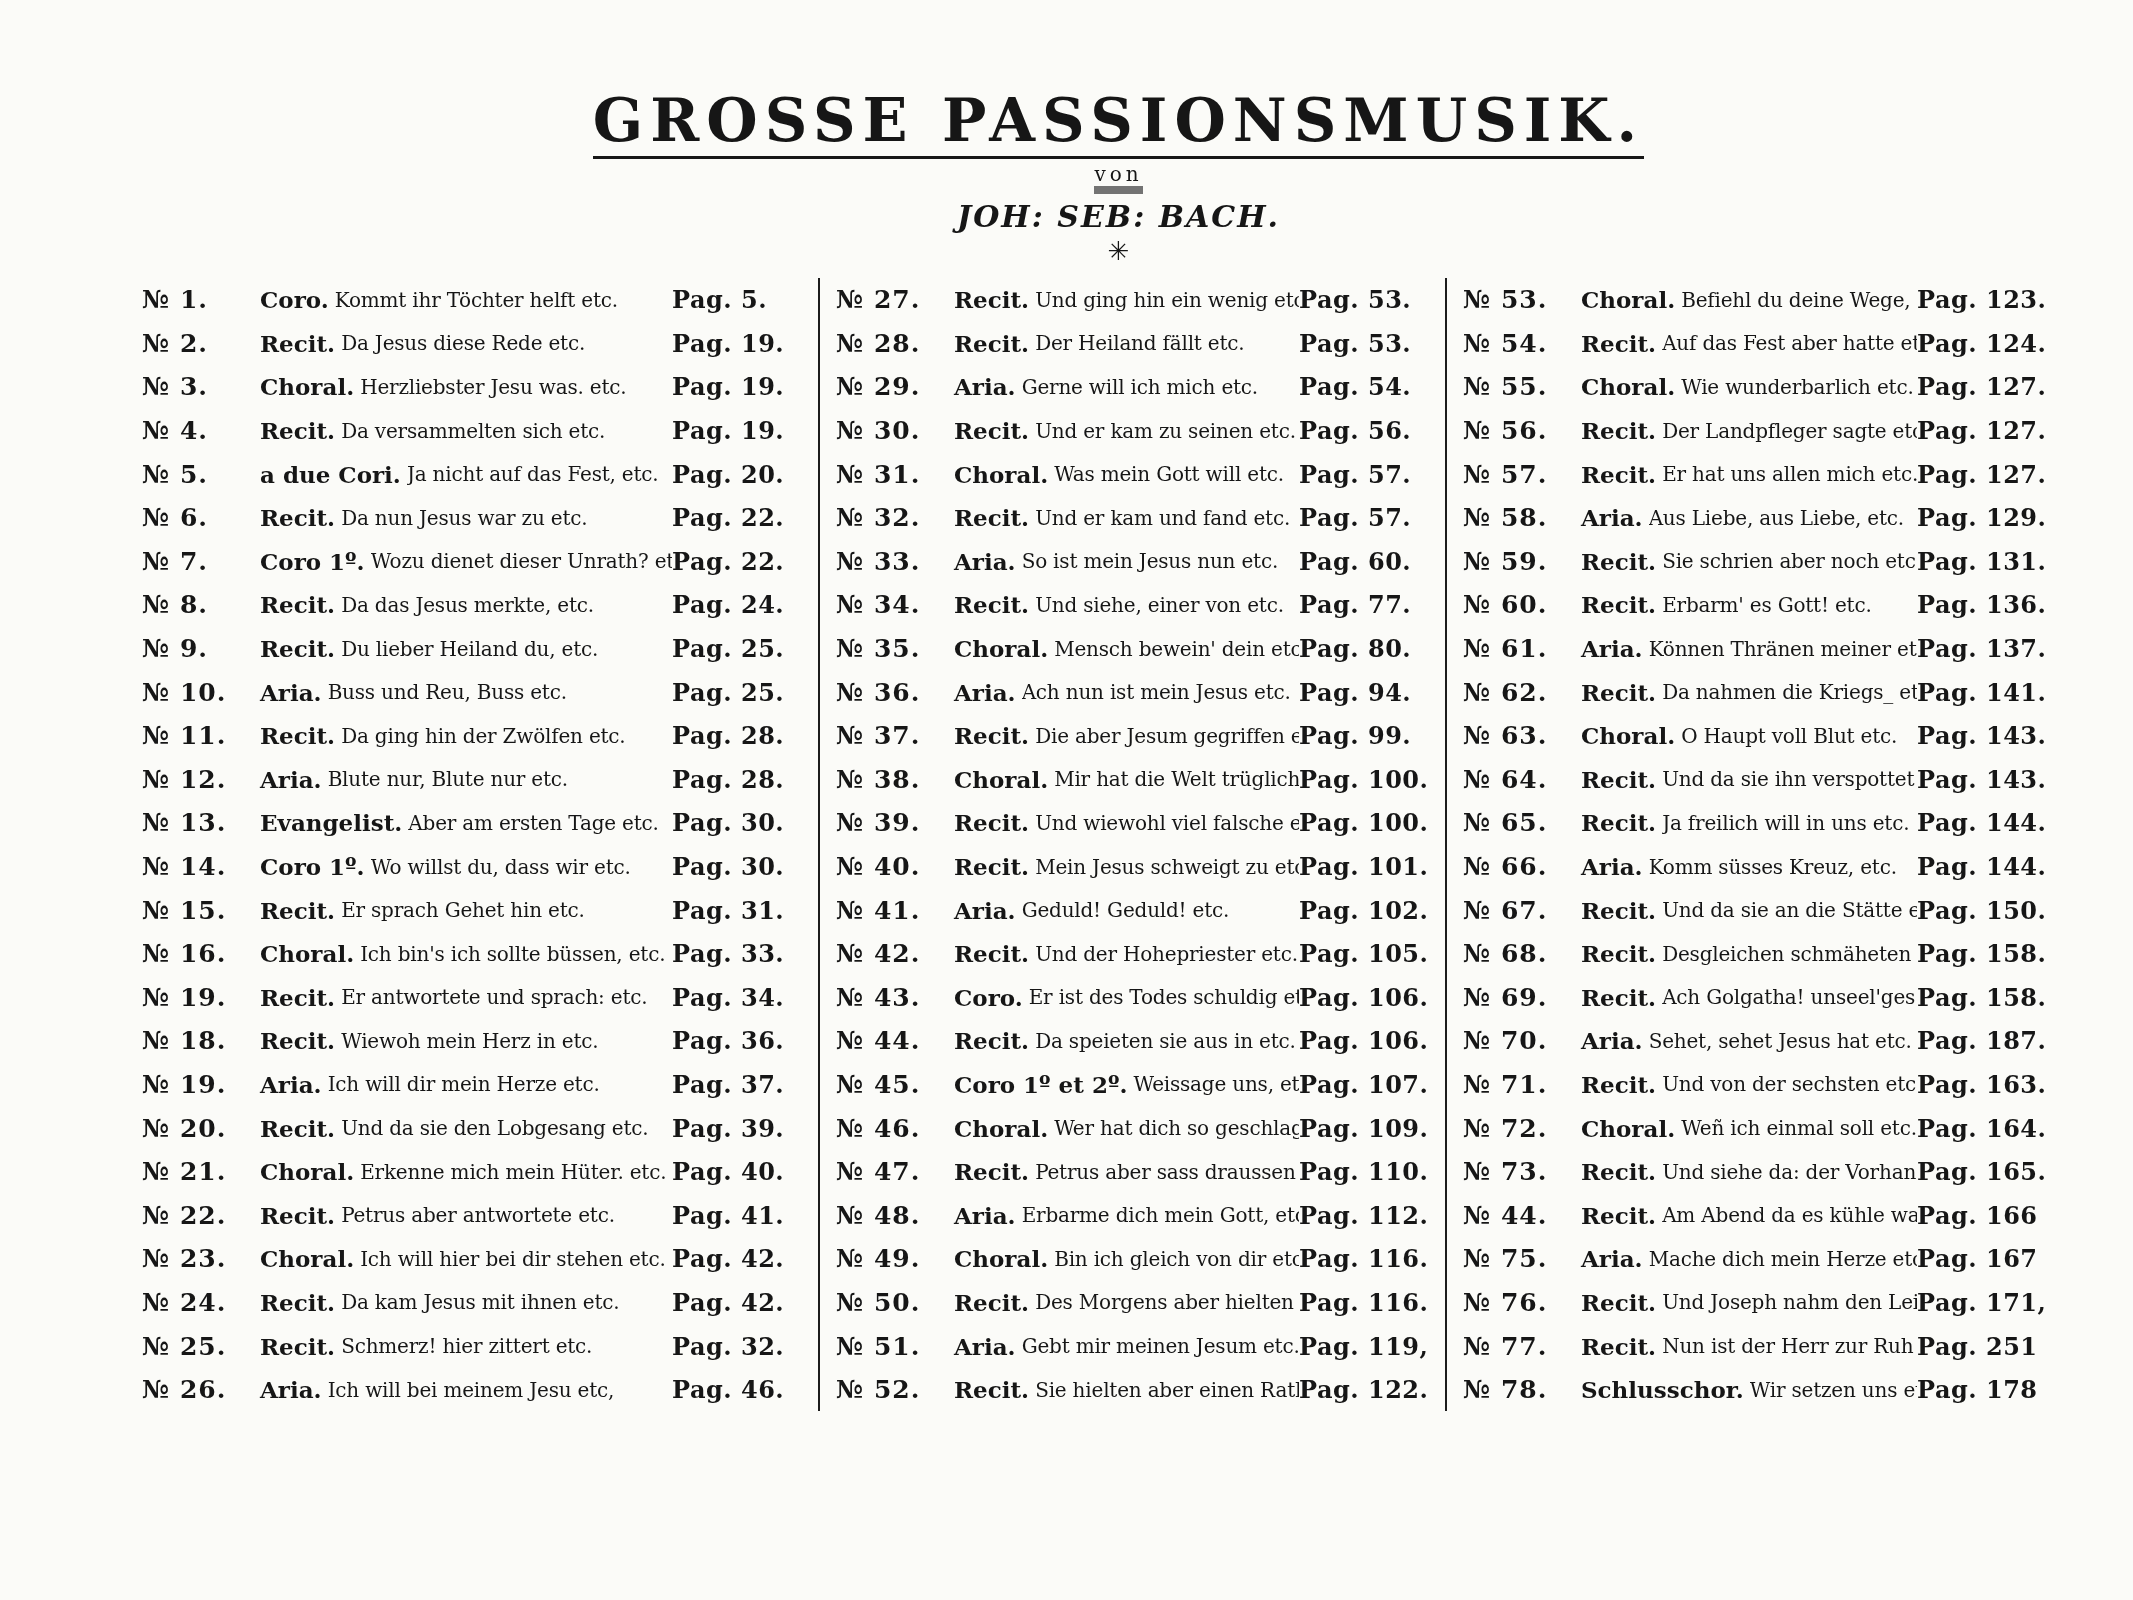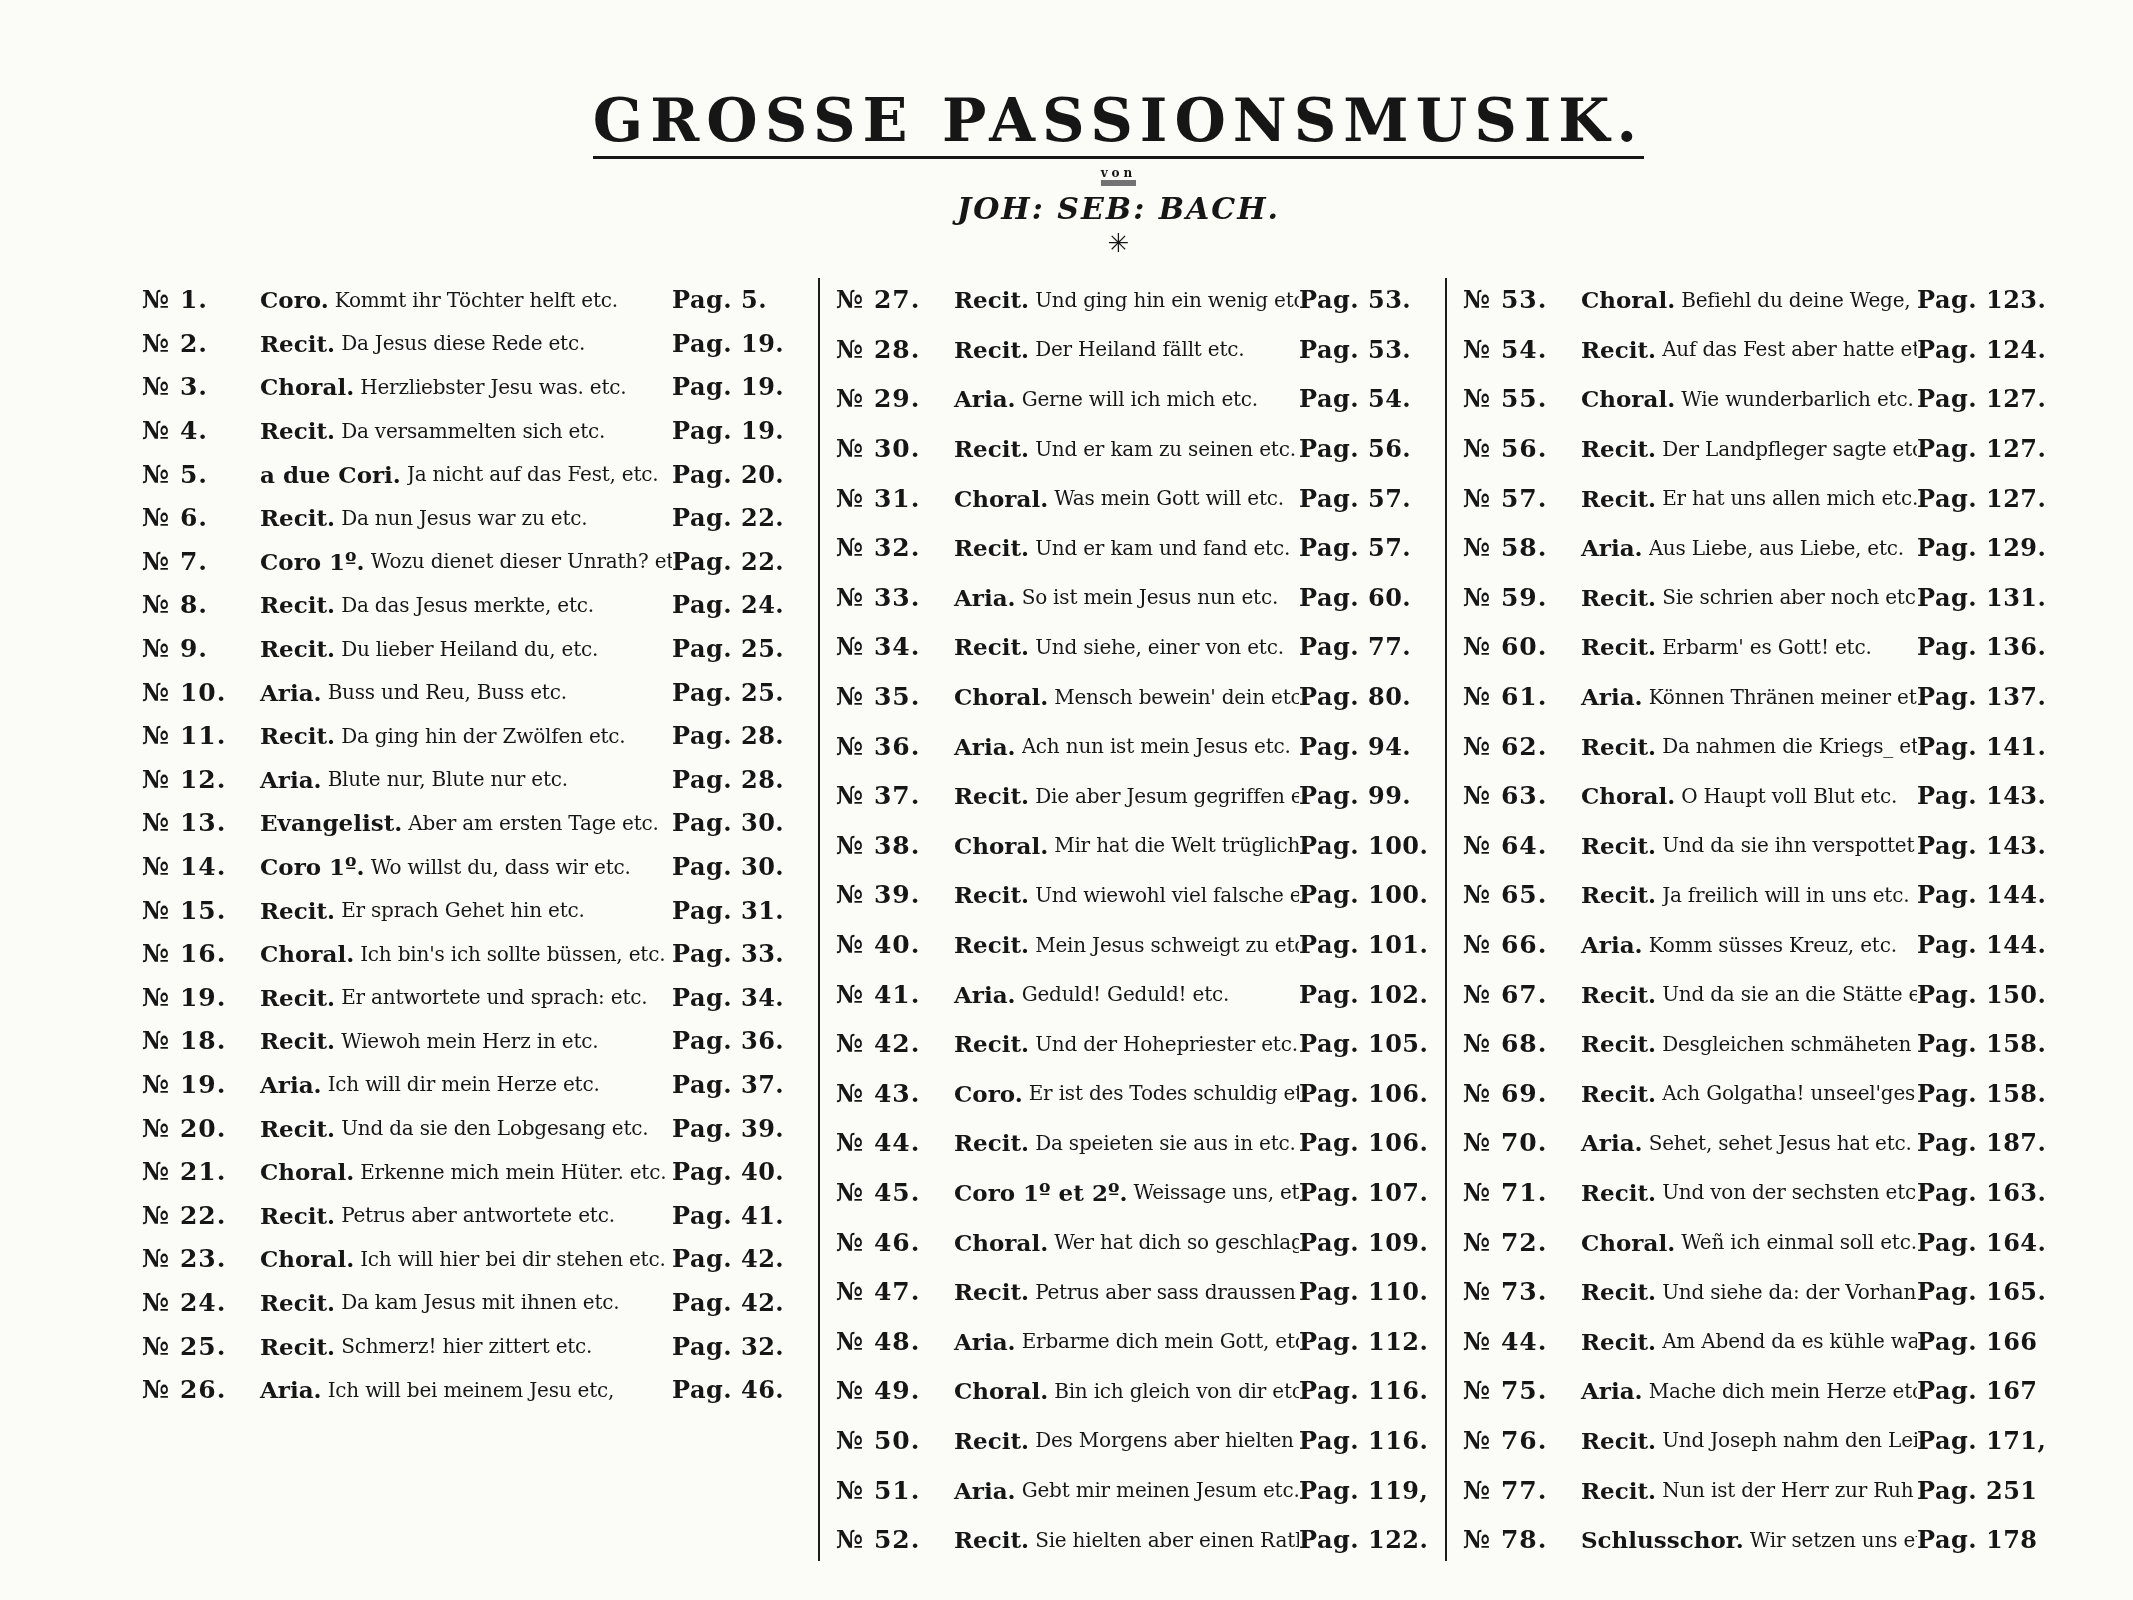--- a/index.html
+++ b/index.html
@@ -23,38 +23,38 @@
     letter-spacing:7px;
     border-bottom:3px solid #171717;
     padding-bottom:1px;
     white-space:nowrap;
   }
   .von{
     margin-top:3px;
   }
   .von span{
     display:inline-block;
-    font-size:12px;font-weight:bold;letter-spacing:4px;
-    border-bottom:6px solid #737373;
+    font-size:20px;font-weight:normal;letter-spacing:4px;
+    border-bottom:8px solid #737373;
   }
   .composer{
     margin-top:5px;
     font-size:30px;font-weight:bold;font-style:italic;letter-spacing:2px;
   }
   .ornament{
     margin-top:2px;
     font-size:26px;
   }
   .toc{
     position:absolute;top:278px;left:142px;
     display:grid;
     grid-template-columns:676px 627px 618px;
   }
   .col{display:flex;flex-direction:column;}
-  .col.divided{border-left:2px solid #1c1c1c;padding-left:16px;gap:6px;}
+  .col.divided{border-left:2px solid #1c1c1c;padding-left:16px;}
   .entry{
     height:43.6px;
     display:flex;align-items:center;
     white-space:nowrap;
   }
   .no{
     flex:0 0 118px;
     font-weight:bold;font-size:25px;
     letter-spacing:1px;
   }

